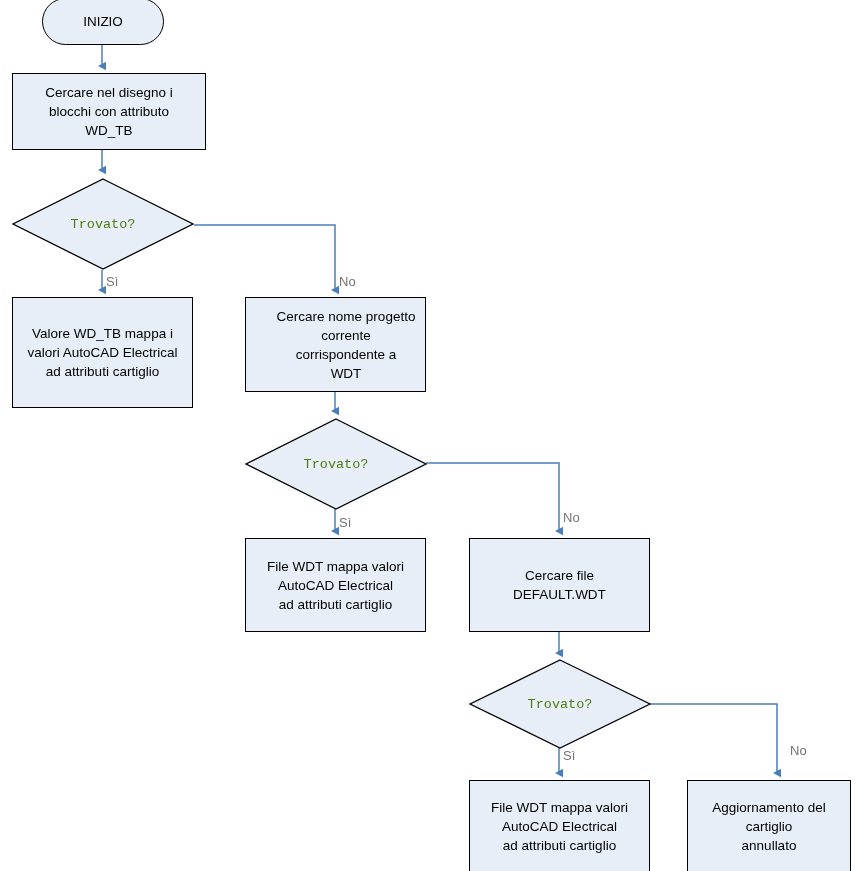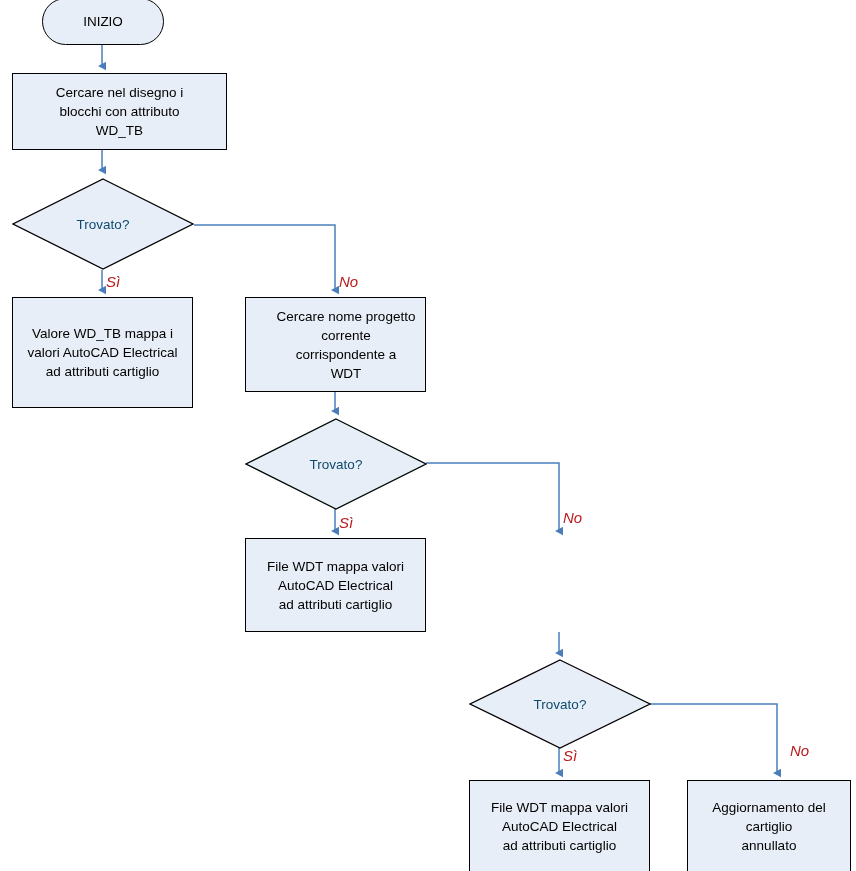--- a/index.html
+++ b/index.html
@@ -57,30 +57,30 @@
   }
   .decision svg {
     position: absolute;
     left: 0;
     top: 0;
   }
   .decision .label {
     position: relative;
     font-size: 13.5px;
     line-height: 19px;
-    color: #0c4a6e;
+    color: #4d7c0f;
     z-index: 2;
+    font-family: Liberation Mono, monospace;
   }
   .edge-label {
     position: absolute;
-    font-size: 15px;
+    font-size: 13px;
     line-height: 14px;
-    color: #b91c1c;
+    color: #737373;
     white-space: nowrap;
-    font-style: italic;
   }
 </style>
 </head>
 <body>
 
 <div id="canvas">
 
   <svg id="edges" viewBox="0 0 856 871" width="856" height="871" xmlns="http://www.w3.org/2000/svg">
     <defs>
       <marker id="arrow" markerWidth="10" markerHeight="10" refX="4.2" refY="4" orient="auto" markerUnits="userSpaceOnUse">
@@ -108,21 +108,21 @@
       <path d="M547,748 L547,773"></path>
 
       <path d="M638,704 L765,704 L765,773"></path>
     </g>
   </svg>
 
   <div class="node terminal" style="left:30px; top:-2px; width:122px; height:47px;">
     <span class="label">INIZIO</span>
   </div>
 
-  <div class="node process" style="left:0px; top:73px; width:215px; height:77px;">
+  <div class="node process" style="left:0px; top:73px; width:194px; height:77px;">
     <span class="label">Cercare nel disegno i
 blocchi con attributo
 WD_TB</span>
   </div>
 
   <div class="decision" style="left:0px; top:178px; width:182px; height:92px;">
     <svg width="182" height="92" viewBox="0 0 182 92" xmlns="http://www.w3.org/2000/svg">
       <polygon points="91,1 181,46 91,91 1,46" fill="#e8eef7" stroke="#000000" stroke-width="1.3"></polygon>
     </svg>
     <span class="label">Trovato?</span>
@@ -152,20 +152,24 @@
 
   <div class="edge-label" style="left:327px; top:516px;">Sì</div>
   <div class="edge-label" style="left:551px; top:511px;">No</div>
 
   <div class="node process" style="left:233px; top:538px; width:181px; height:94px;">
     <span class="label">File WDT mappa valori
 AutoCAD Electrical
 ad attributi cartiglio</span>
   </div>
 
+  <div class="node process" style="left:457px; top:538px; width:181px; height:94px;">
+    <span class="label">Cercare file
+DEFAULT.WDT</span>
+  </div>
 
   <div class="decision" style="left:457px; top:659px; width:182px; height:90px;">
     <svg width="182" height="90" viewBox="0 0 182 90" xmlns="http://www.w3.org/2000/svg">
       <polygon points="91,1 181,45 91,89 1,45" fill="#e8eef7" stroke="#000000" stroke-width="1.3"></polygon>
     </svg>
     <span class="label">Trovato?</span>
   </div>
 
   <div class="edge-label" style="left:551px; top:749px;">Sì</div>
   <div class="edge-label" style="left:778px; top:744px;">No</div>

